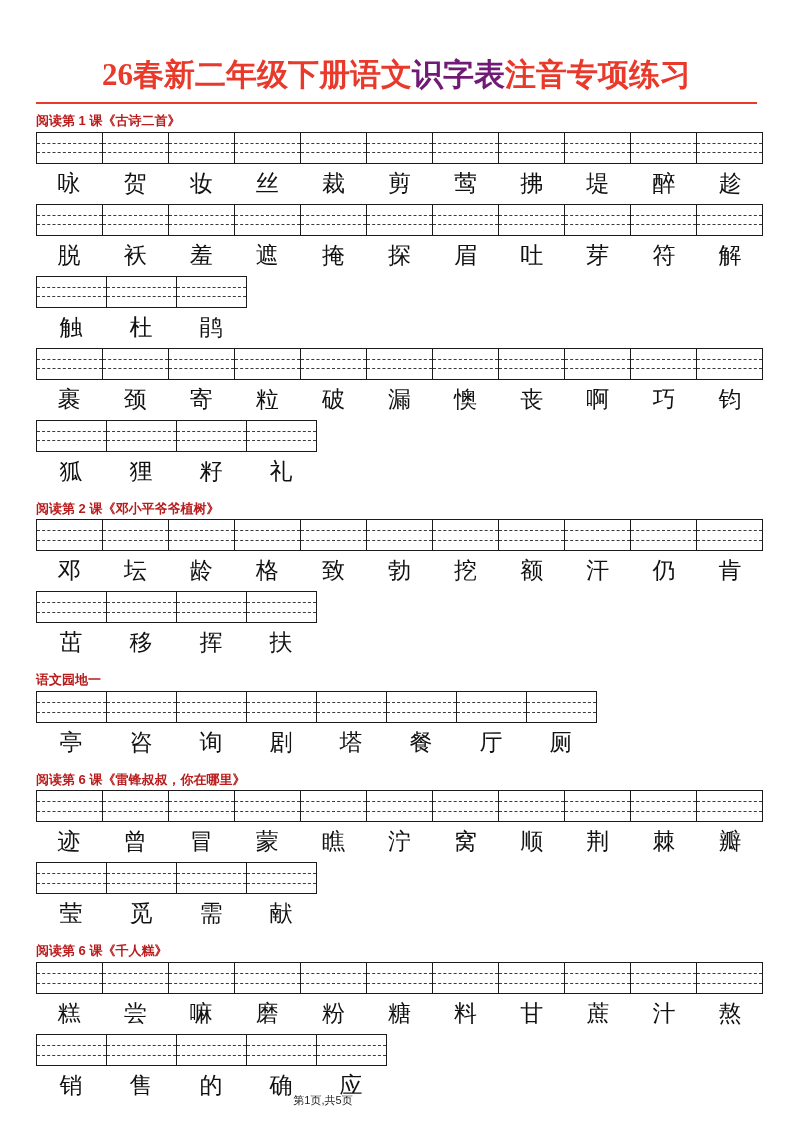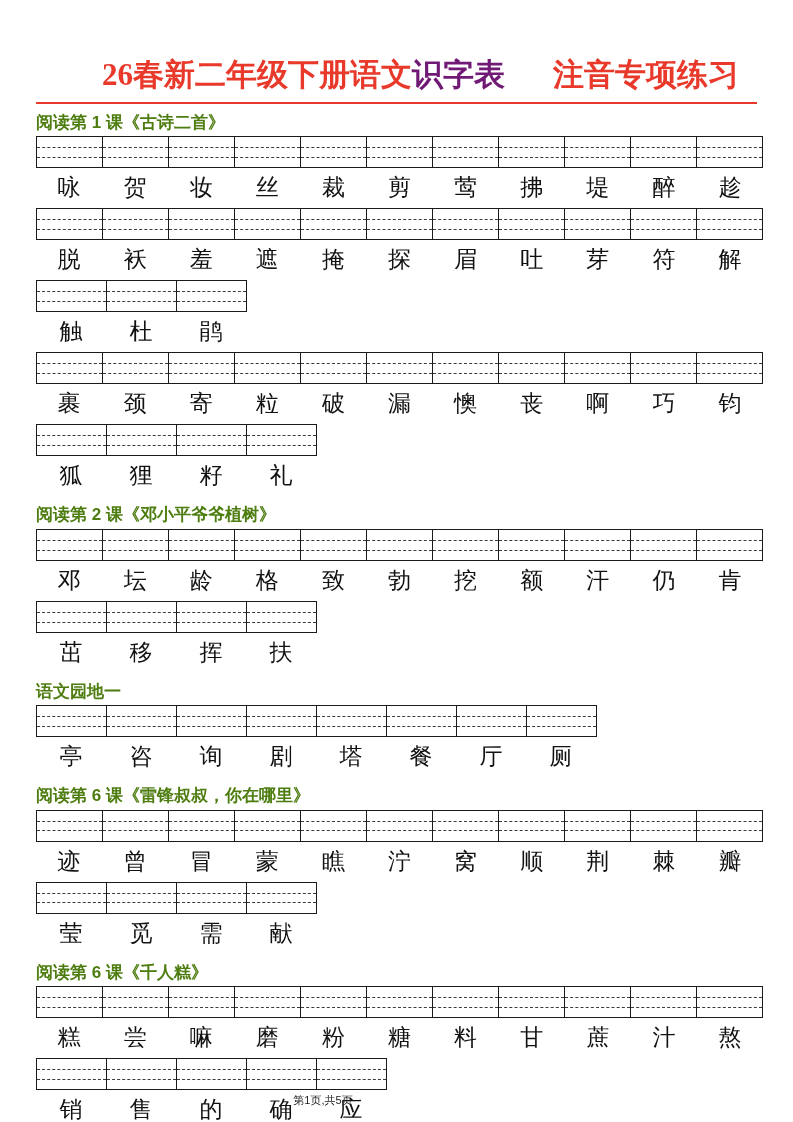--- a/index.html
+++ b/index.html
@@ -25,31 +25,31 @@
   .title {
     text-align: center;
     font-size: 31px;
     font-weight: bold;
     letter-spacing: 0px;
     white-space: nowrap;
     margin: 14px 0 0 0;
     line-height: 1.1;
     font-family: "Liberation Serif", serif;
   }
-  .title .t-red { color: #e8392a; margin-left: 48px; }
+  .title .t-red { color: #e8392a; }
   .title .t-black { color: #701a75; }
   .title-rule {
     height: 2px;
     background: #e8392a;
     margin: 10px 6px 0 6px;
   }
   
   .sec-head {
-    color: #4d7c0f;
-    font-size: 17px;
+    color: #b91c1c;
+    font-size: 13px;
     font-weight: bold;
     margin: 9px 0 3px 6px;
     line-height: 1.2;
     font-family: "Liberation Sans", sans-serif;
   }
   
   .grid-row {
     display: flex;
     margin: 0 0 0 6px;
     border-left: 1px solid #1b1b1b;

